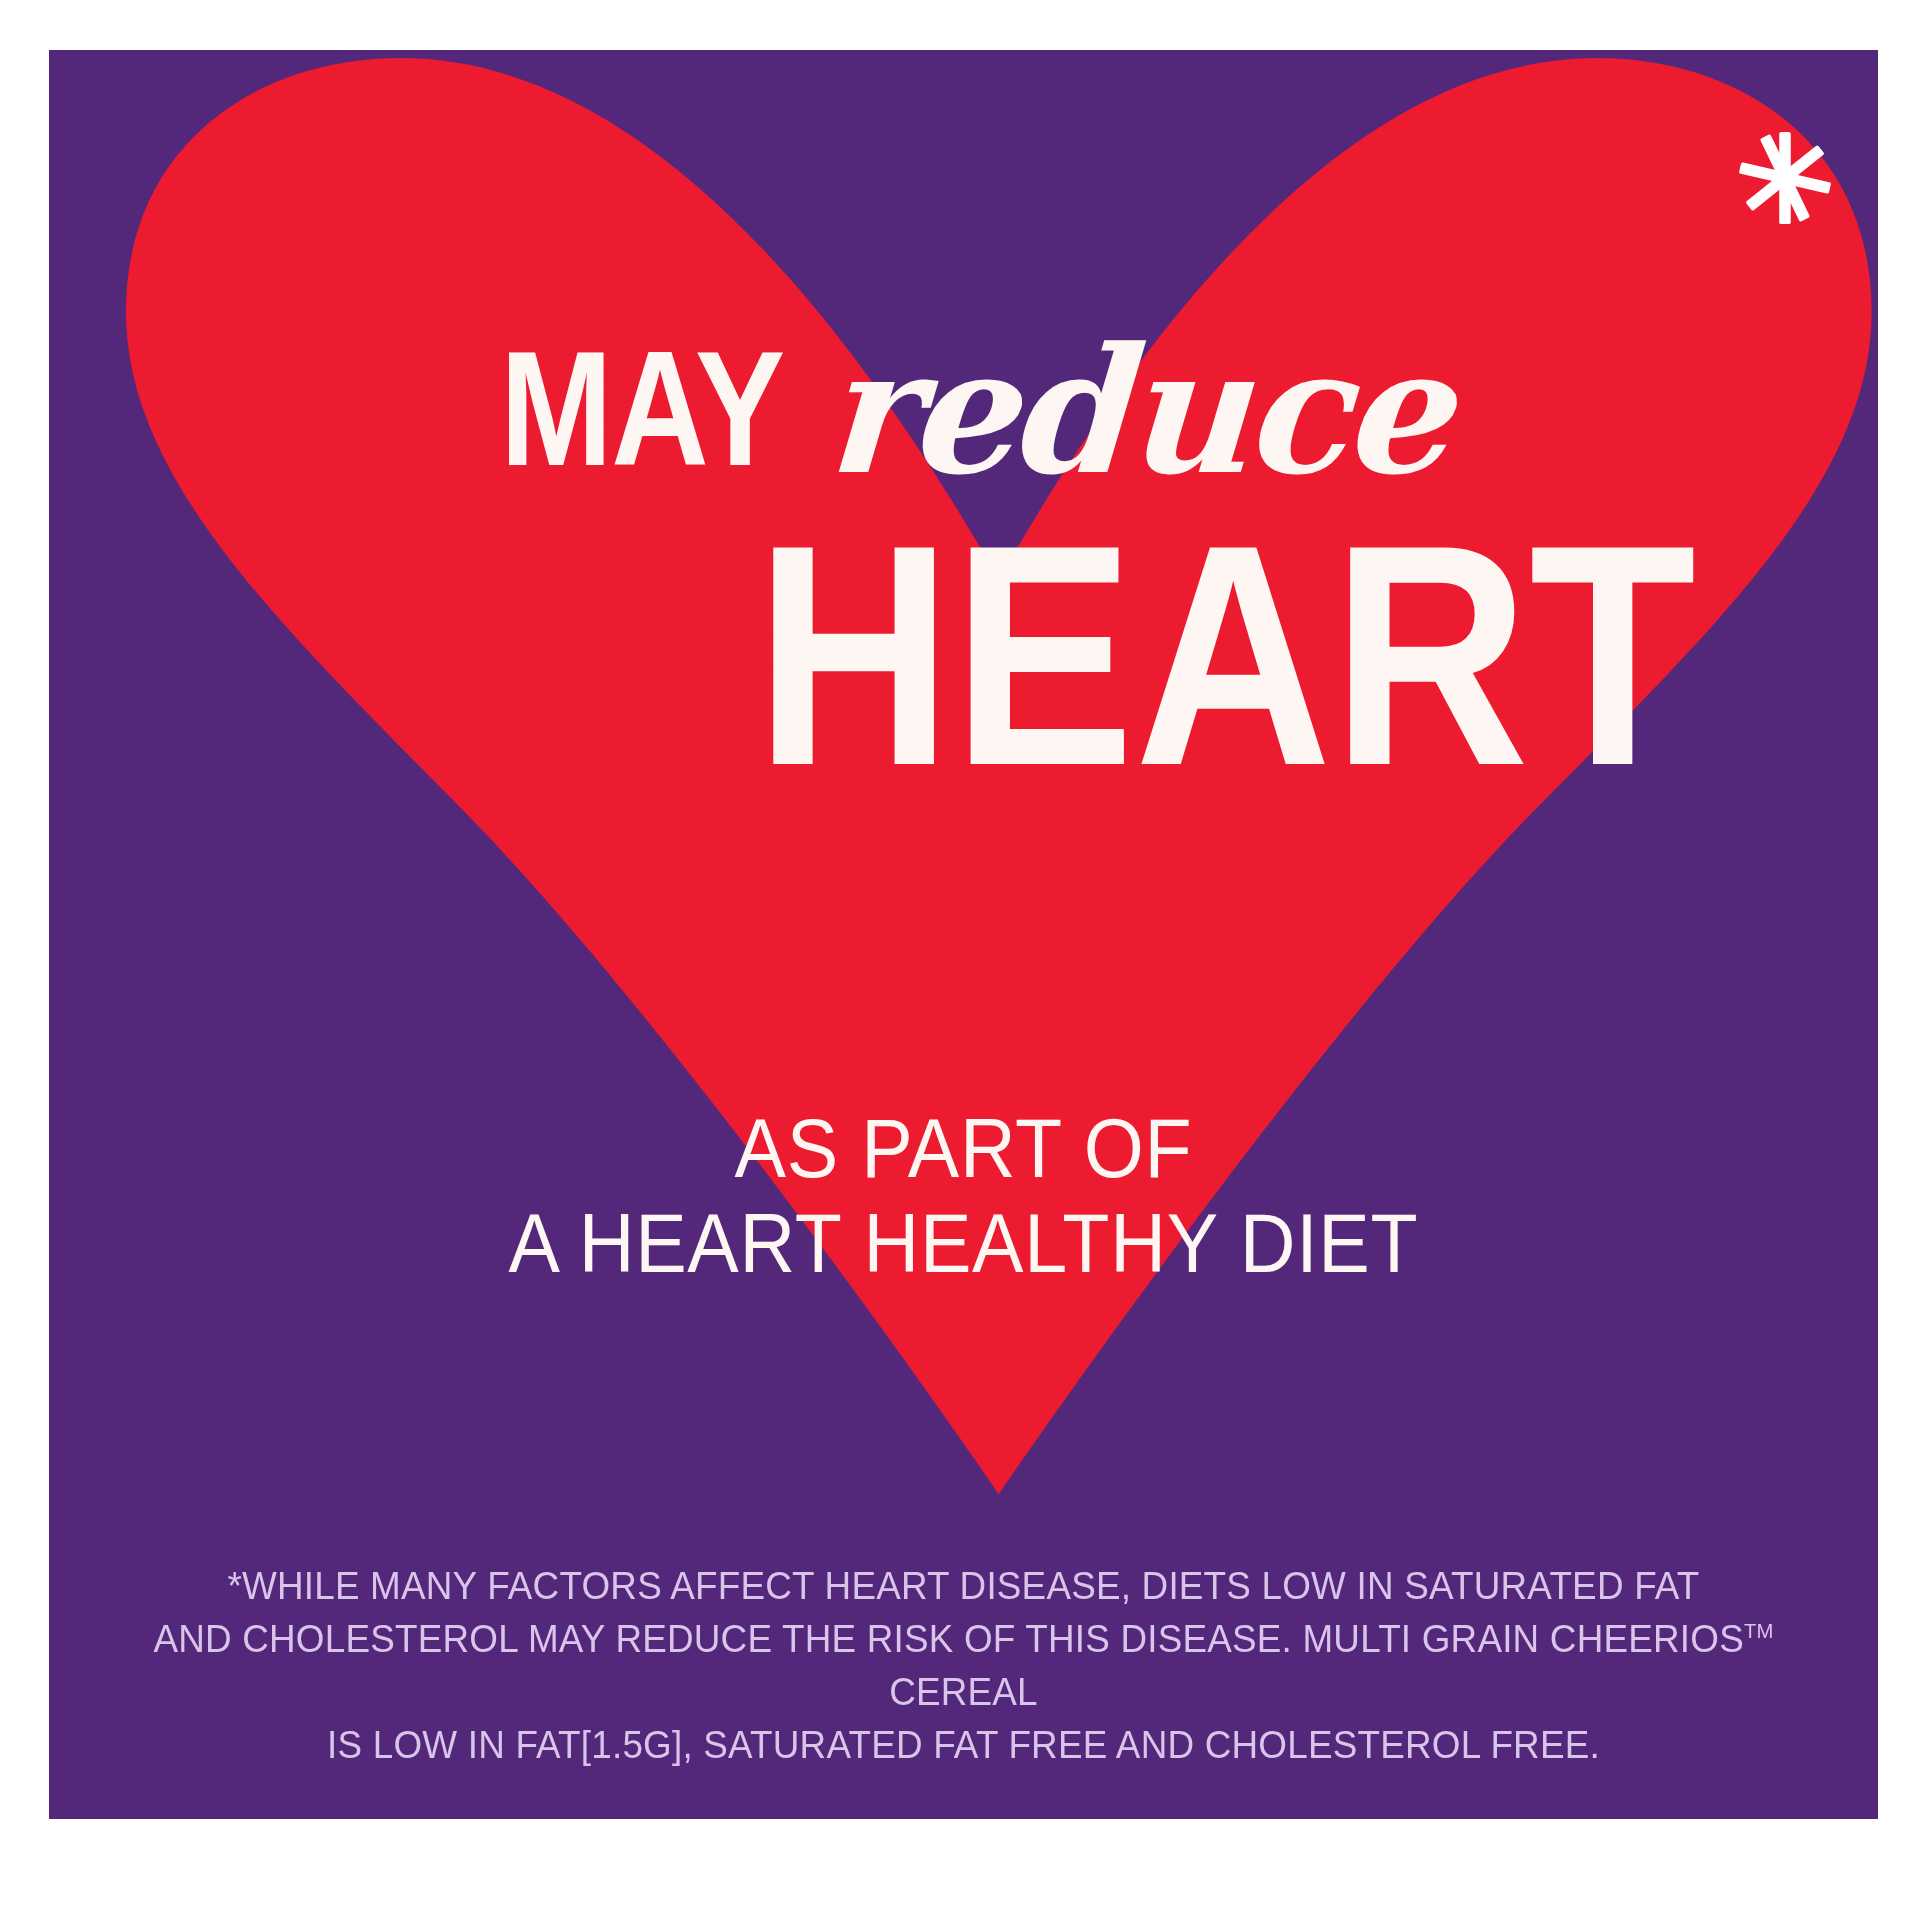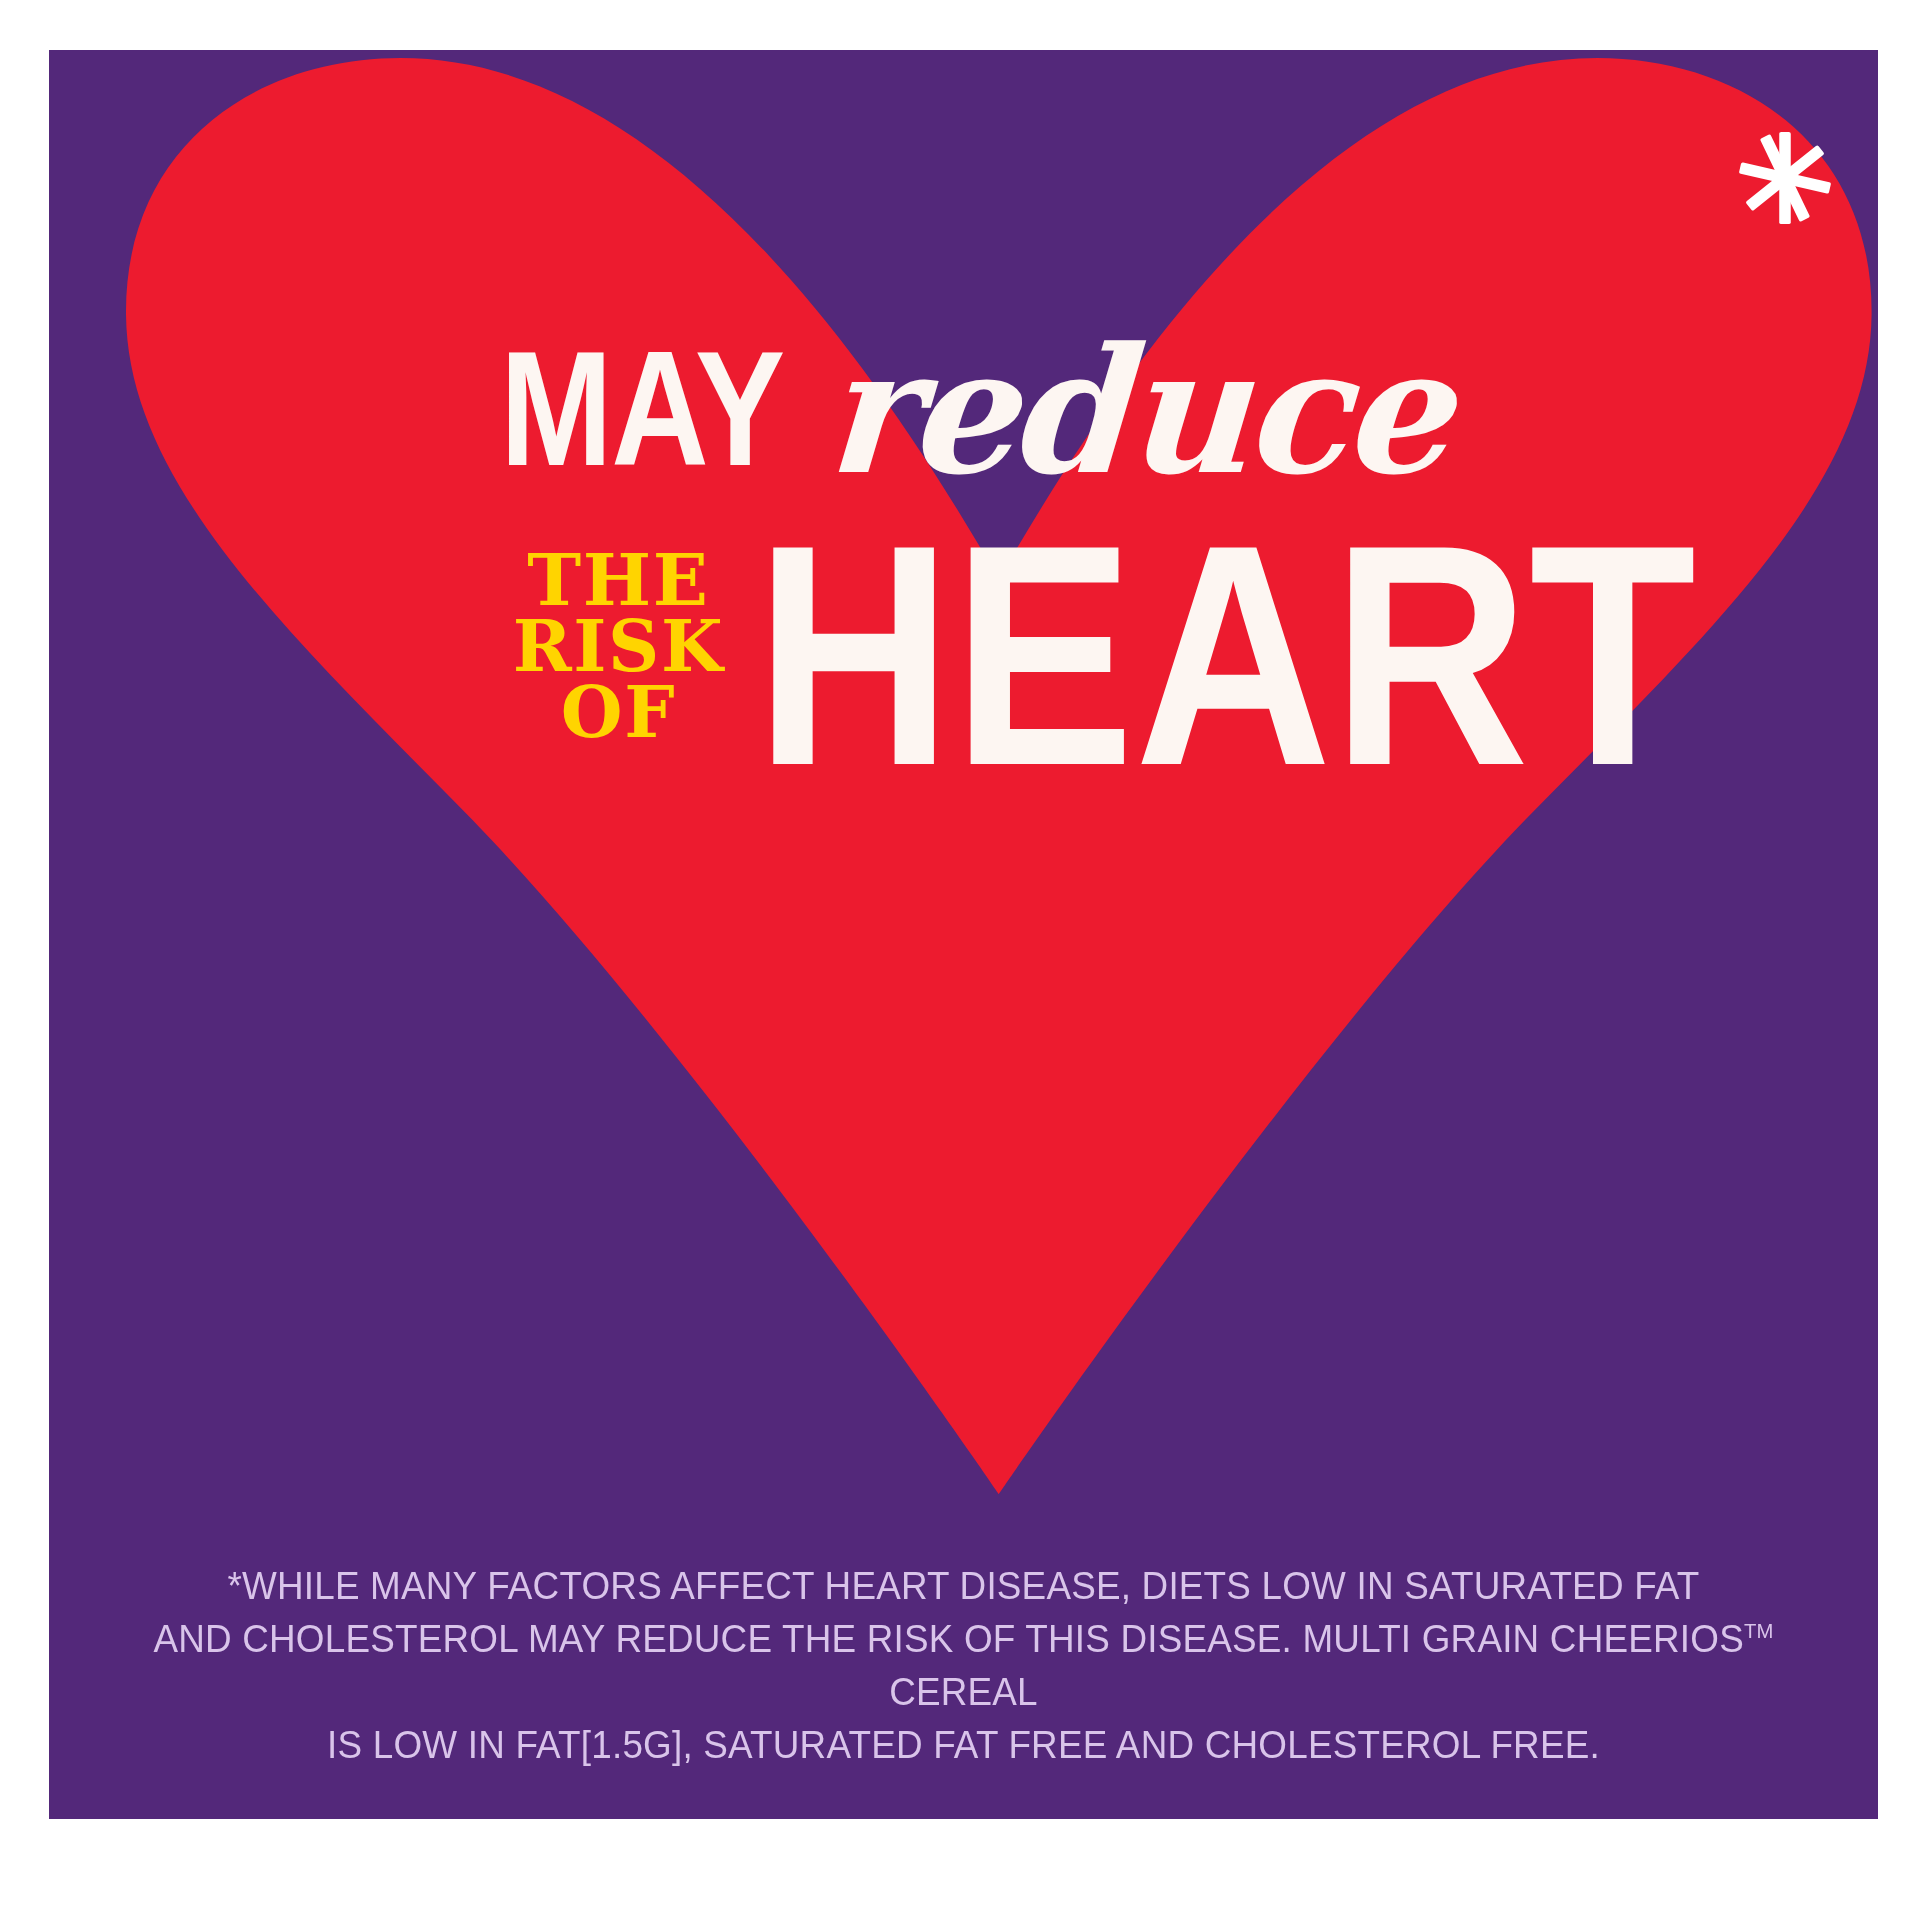--- a/index.html
+++ b/index.html
@@ -222,29 +222,28 @@
         </g>
       </svg>
     </div>
 
     <div id="headline">
 
       <div class="abs" id="line-may-reduce">
         <span id="word-may">MAY</span><span id="word-reduce">reduce</span>
       </div>
 
-      <div class="abs" id="risk-stack">
-        <span class="r1">THE</span>
-        <span class="r2">RISK</span>
-        <span class="r3">OF</span>
+
+      <div class="abs" id="word-heart">HEART</div>
+
+
+      <div class="abs" id="sub-lines">
+        <span class="sl">AS PART OF</span>
+        <span class="sl">A HEART HEALTHY DIET</span>
       </div>
-
-      <div class="abs" id="word-heart">HEART</div>
-
-
 
     </div>
 
     <div id="disclaimer">
       <span class="dl">*WHILE MANY FACTORS AFFECT HEART DISEASE, DIETS LOW IN SATURATED FAT</span>
       <span class="dl"><span>AND CHOLESTEROL MAY REDUCE THE RISK OF THIS DISEASE. MULTI GRAIN CHEERIOS</span><sup>TM</sup><span> CEREAL</span></span>
       <span class="dl">IS LOW IN FAT[1.5G], SATURATED FAT FREE AND CHOLESTEROL FREE.</span>
     </div>
 
   </div>

